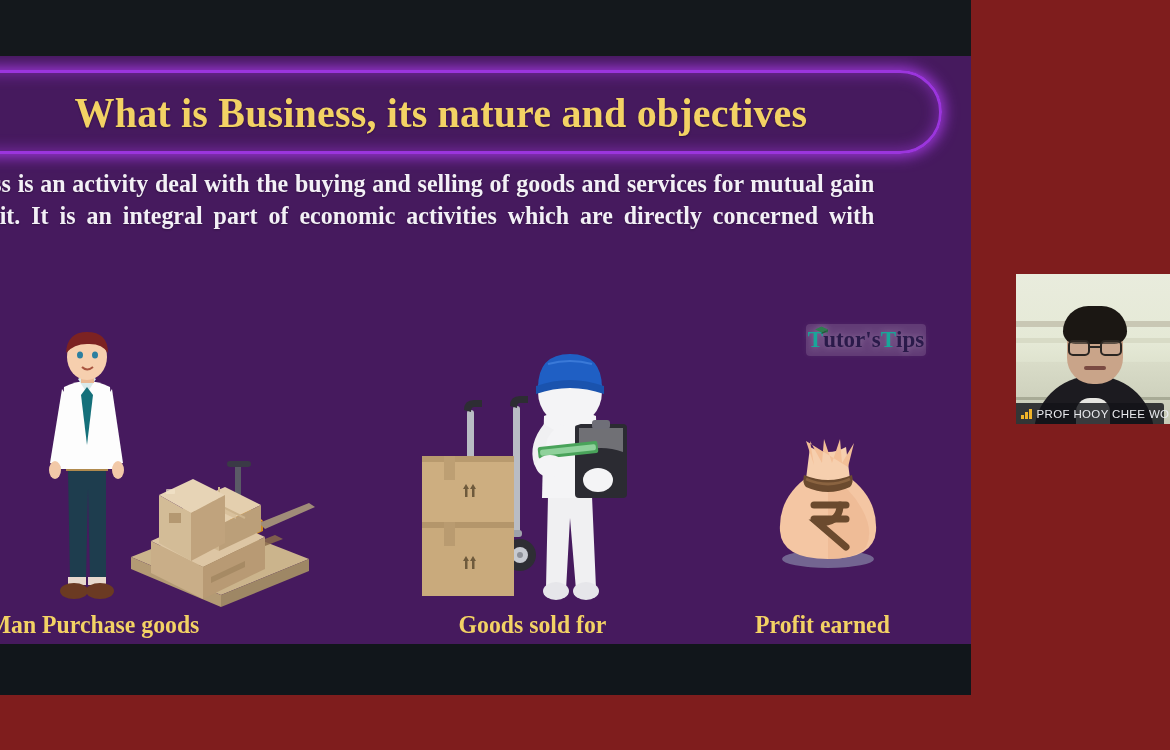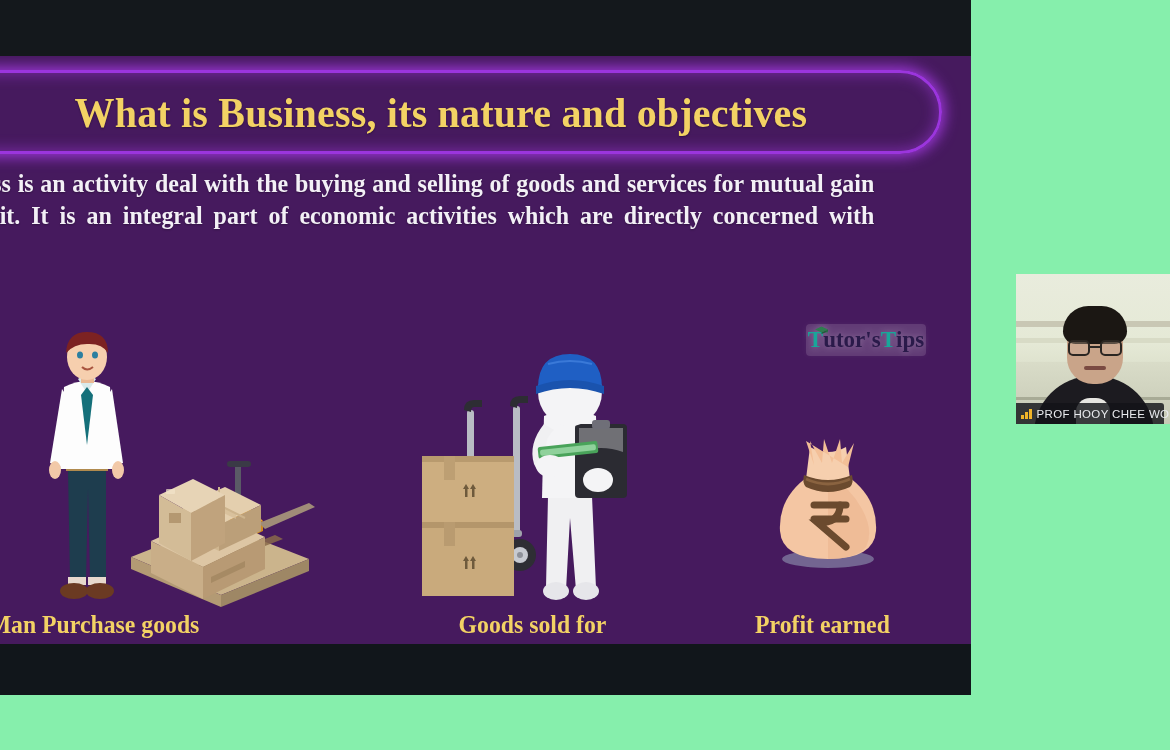--- a/index.html
+++ b/index.html
@@ -9,21 +9,21 @@
     height: 750px;
     overflow: hidden;
     background: #1a1715;
     font-family: "Liberation Serif", serif;
   }
 
   #app {
     position: relative;
     width: 1170px;
     height: 750px;
-    background: #86efac;
+    background: #7f1d1d;
   }
 
   
   .top-bar {
     position: absolute;
     left: 0; top: 0;
     width: 971px; height: 56px;
     background: #14181c;
   }
   .bottom-bar {

